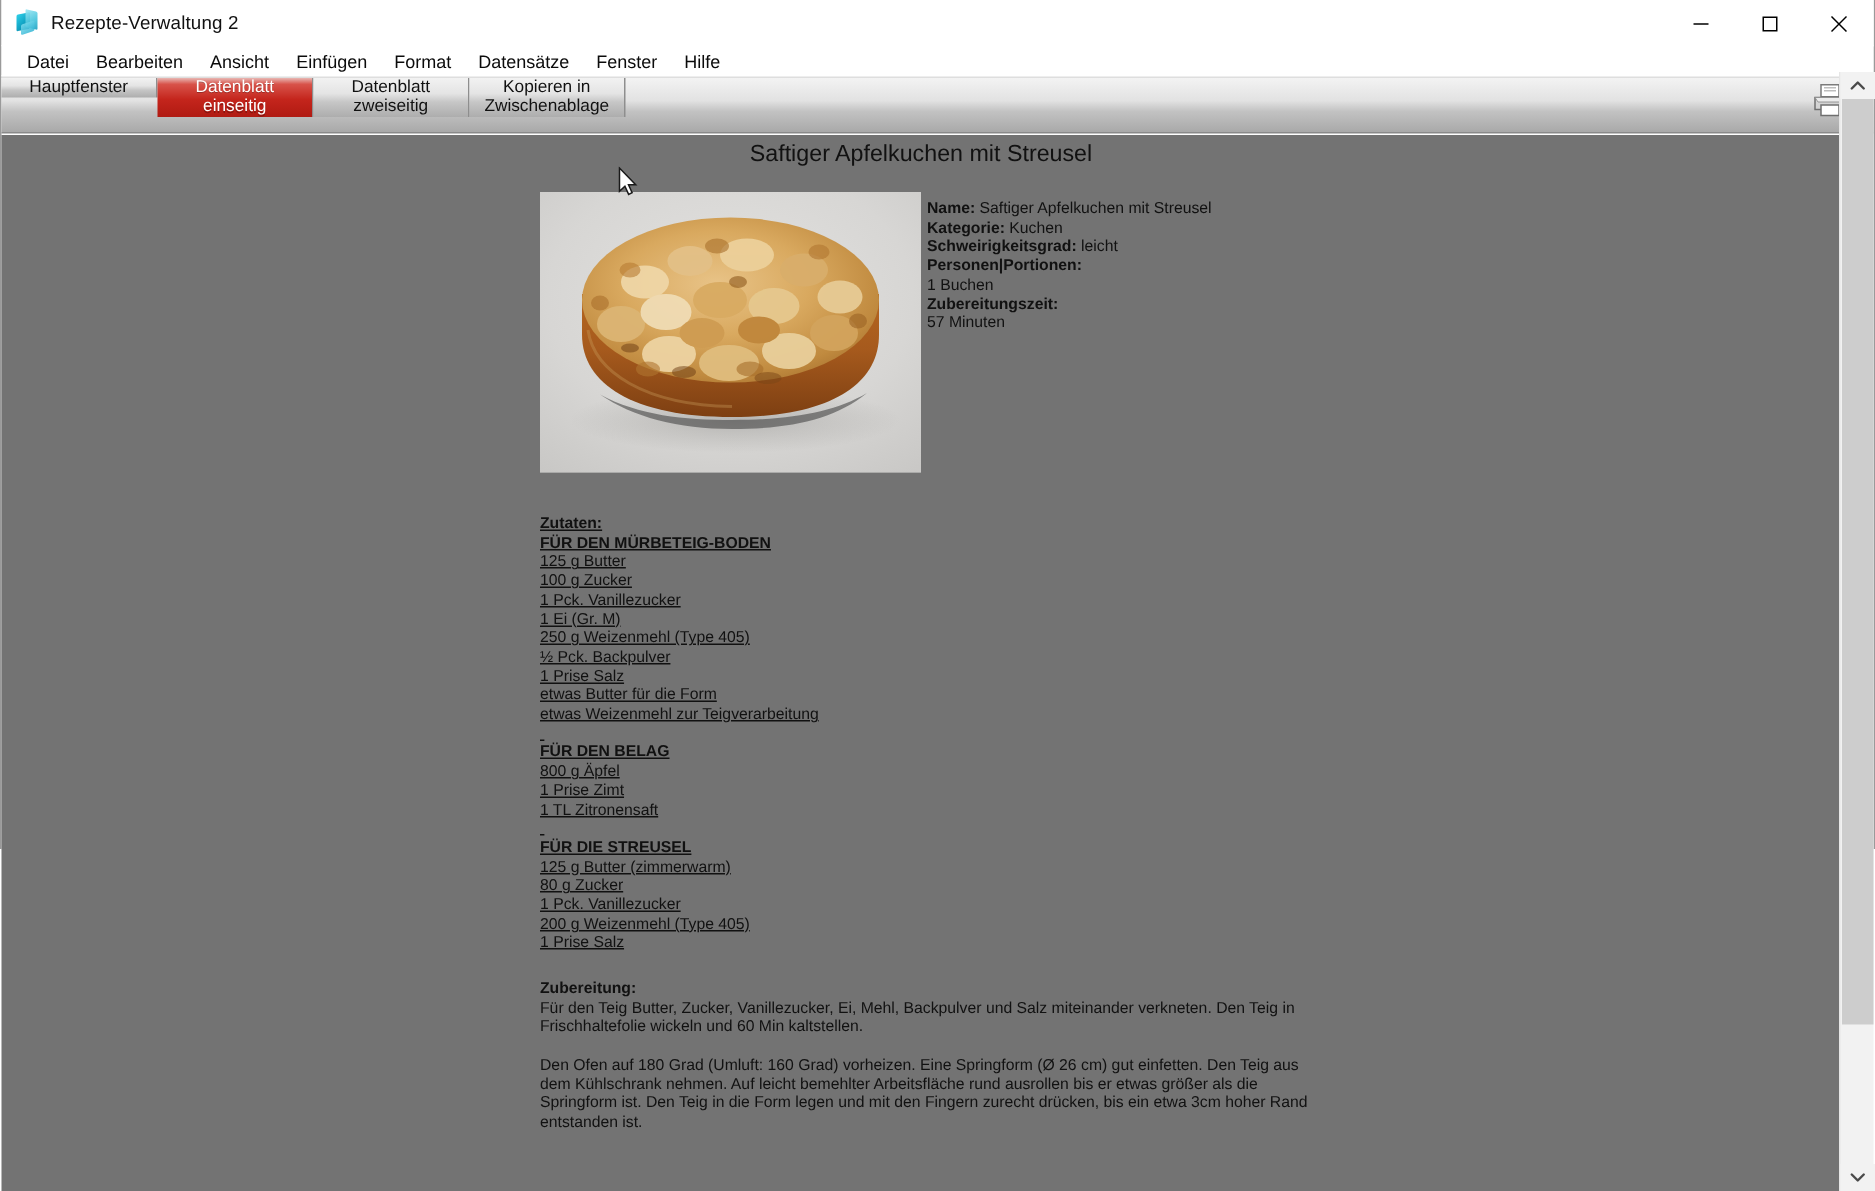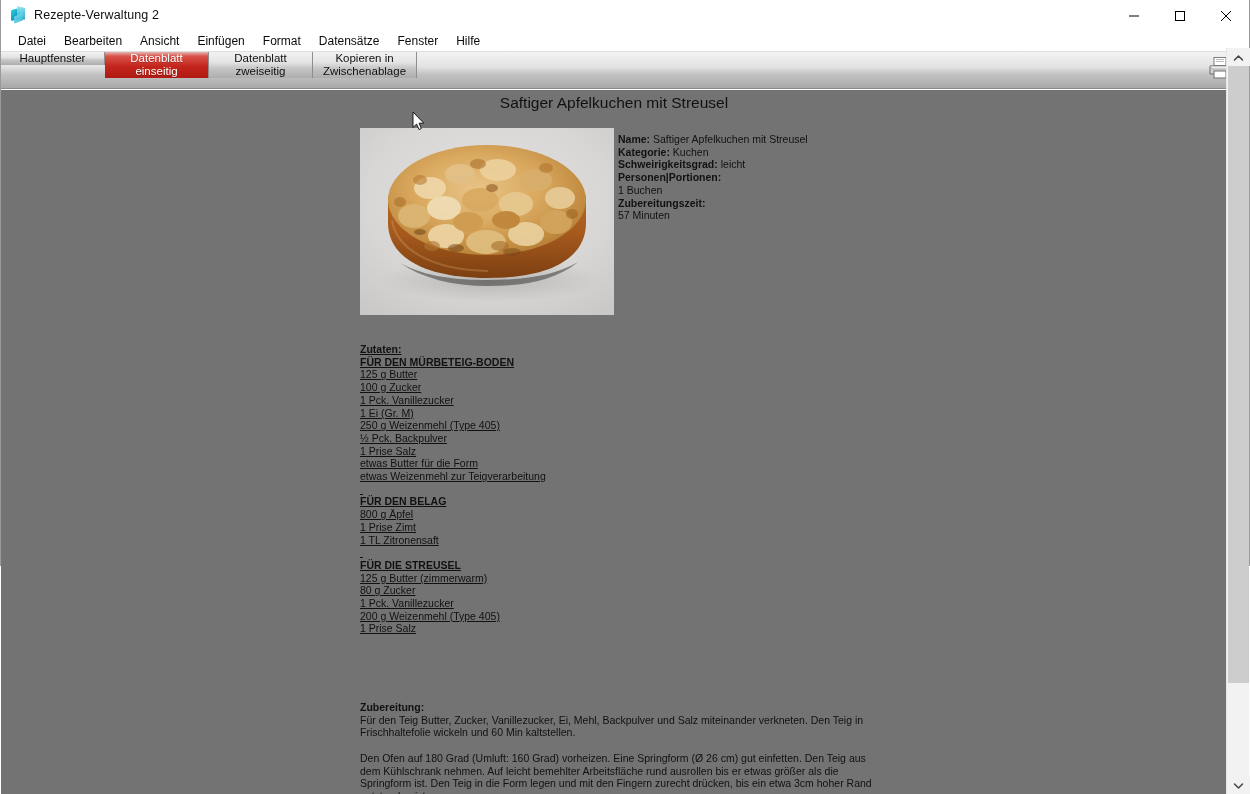--- a/index.html
+++ b/index.html
@@ -192,21 +192,21 @@
   .ing-line.gap { height: 12.7px; }
 
   .prep {
     position: absolute;
     left: 359px; top: 563px;
     width: 518px;
     font-size: 10.5px;
     line-height: 12.7px;
     color: #111111;
   }
-  .prep-head { font-weight: bold; margin-top: 48px; }
+  .prep-head { font-weight: bold; }
   .prep-para { margin-top: 0; }
   .prep-spacer { height: 12.7px; }
 
   
   .vscroll {
     position: absolute;
     right: 0; top: 48px;
     width: 23px;
     height: 746px;
     background: #f2f2f2;

